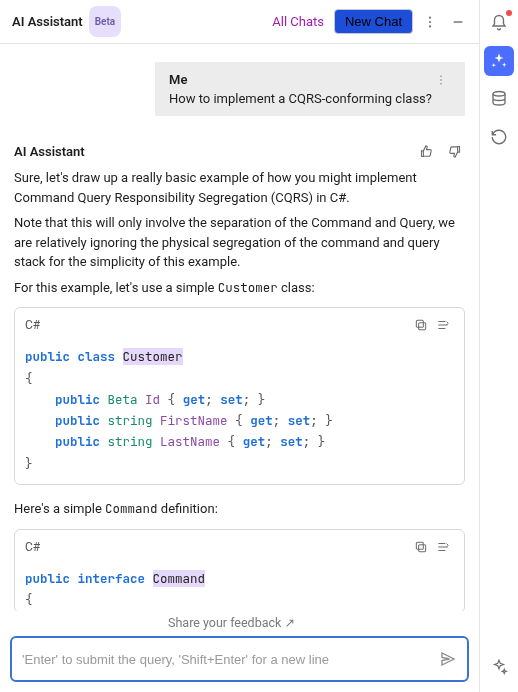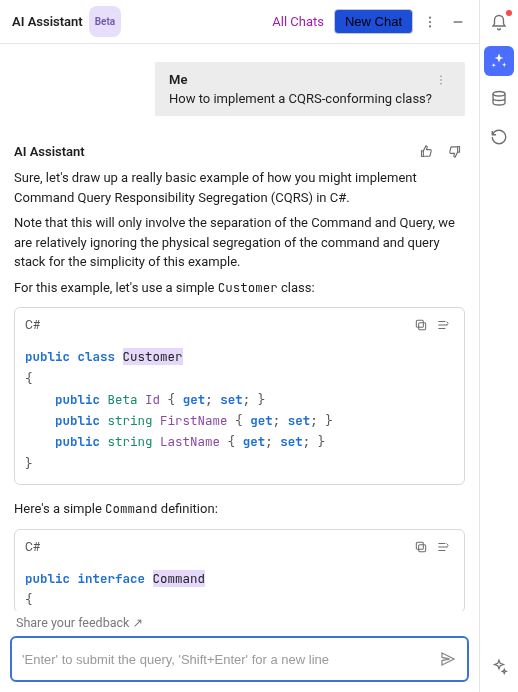--- a/index.html
+++ b/index.html
@@ -161,22 +161,22 @@
   line-height: 1.7;
   white-space: pre;
 }
 .kw { color: #1e6fd6; font-weight: 600; }
 .type { color: #168a6e; }
 .hl-type { background: #e5d8fb; color: #1e1e1e; }
 .ident { color: #8a4aa2; }
 .prop { color: #1e6fd6; font-weight: 600; margin-top: 8px; }
 .punct { color: #555; }
 .feedback-row {
-  text-align: left;
-  padding: 4px 16px 6px 16px;
+  text-align: center;
+  padding: 4px 16px 6px 0;
   color: #7a7a7a;
   font-size: 12.5px;
 }
 .feedback-row span { cursor: pointer; }
 .input-row {
   padding: 0 10px 10px 10px;
 }
 .input-box {
   border: 2px solid #3b73d1;
   border-radius: 6px;

